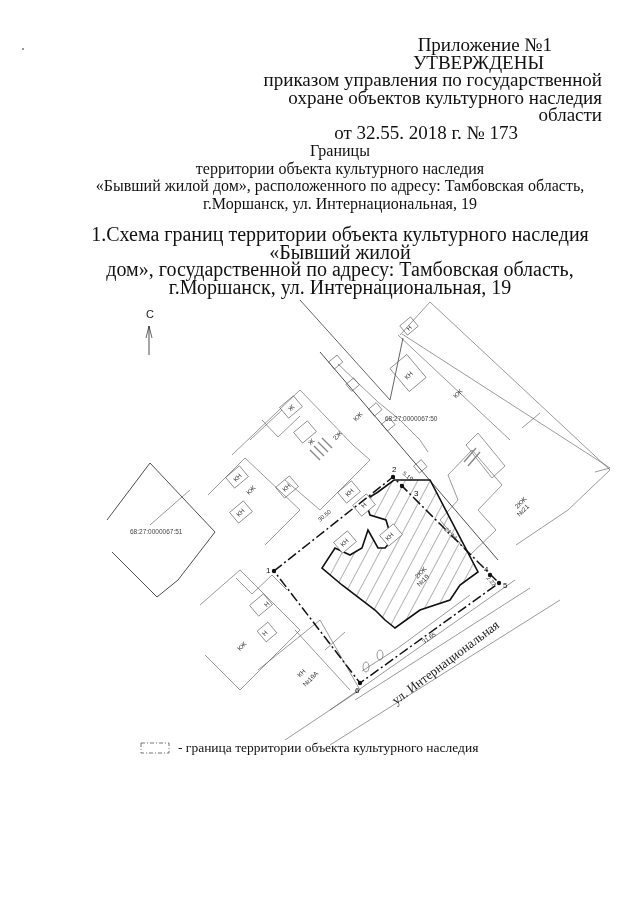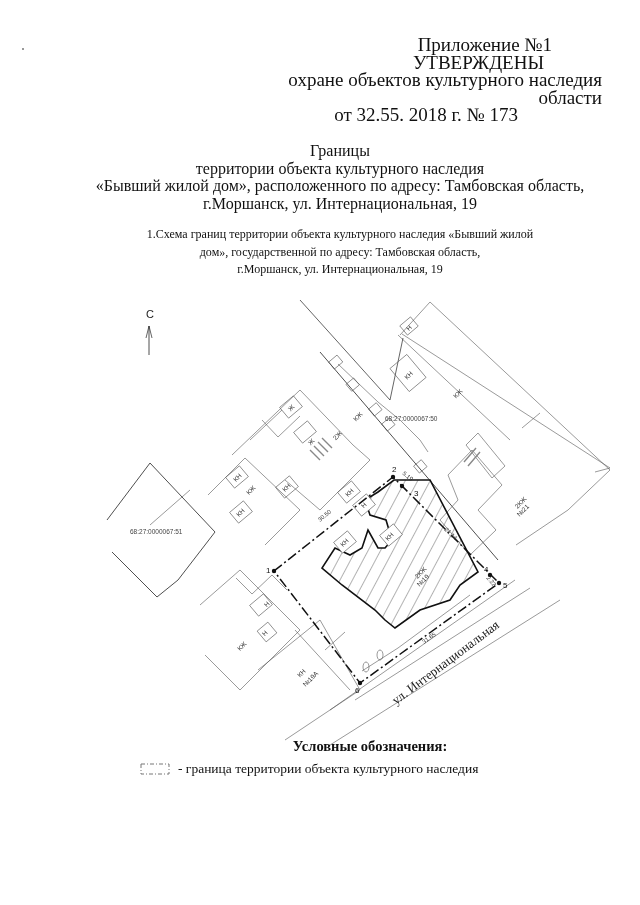--- a/index.html
+++ b/index.html
@@ -3,37 +3,38 @@
   <meta charset="utf-8">
   <style>
     html, body { margin: 0; padding: 0; background: #ffffff; }
     body { width: 640px; height: 905px; position: relative; overflow: hidden;
            font-family: "Liberation Serif", "DejaVu Serif", serif; color: #111; }
     .approval { position: absolute; right: 38px; top: 36px; width: 360px; text-align: right; font-size: 19px; line-height: 17.5px; }
     .approval .l1 { padding-right: 50px; }
     .approval .l2 { padding-right: 58px; }
     .approval .l5 { padding-right: 84px; }
     .title { position: absolute; left: 60px; width: 560px; top: 142px; text-align: center; font-size: 16px; line-height: 17.5px; }
-    .scheme { position: absolute; left: 60px; width: 560px; top: 226px; text-align: center; font-size: 12px; line-height: 17.5px; }
+    .scheme { position: absolute; left: 60px; width: 560px; top: 226px; text-align: center; font-size: 20px; line-height: 17.5px; }
     .map { position: absolute; left: 0; top: 290px; width: 640px; height: 460px; }
     .map text { font-family: "Liberation Sans", "DejaVu Sans", sans-serif; }
     .legend { position: absolute; left: 140px; top: 738px; width: 440px; }
     .legend-title { text-align: center; font-weight: bold; font-size: 14.5px; margin-left: 20px; margin-bottom: 4px; }
     .legend-row { display: flex; align-items: center; height: 19px; font-size: 13.5px; }
     .legend-row svg { width: 30px; height: 14px; margin-right: 8px; flex: none; }
     .dot { position: absolute; left: 22px; top: 48px; width: 2px; height: 2px; background: #999; }
   </style>
 </head>
 <body>
 
 <div class="dot"></div>
 
 <div class="approval">
   <div class="l1">Приложение №1</div>
   <div class="l2">УТВЕРЖДЕНЫ</div>
+  <div>приказом  управления  по государственной</div>
   <div>охране  объектов культурного   наследия   области</div>
   <div class="l5">от 32.55. 2018 г. № 173</div>
 </div>
 
 <div class="title">
   <div>Границы</div>
   <div>территории объекта культурного наследия</div>
   <div>«Бывший жилой дом», расположенного по адресу: Тамбовская область,</div>
   <div>г.Моршанск, ул. Интернациональная, 19</div>
 </div>
@@ -178,20 +179,19 @@
     <text x="512" y="508" transform="rotate(-45 516 502)">2КЖ</text>
     <text x="514" y="516" transform="rotate(-45 518 510)">№21</text>
     <text x="296" y="676" transform="rotate(-45 300 672)">КН</text>
     <text x="300" y="686" transform="rotate(-45 304 680)">№19А</text>
   </g>
 
   <text x="396" y="705" font-size="13" fill="#222" transform="rotate(-37 396 705)" style="font-family:'Liberation Serif',serif">ул. Интернациональная</text>
 </svg>
 
 <div class="legend">
-  <div class="legend-title">Условные обозначения:</div>
   <div class="legend-row">
     <svg viewBox="0 0 30 14">
       <rect x="1" y="2" width="28" height="10" fill="none" stroke="#777" stroke-width="1" stroke-dasharray="4,2,1,2"></rect>
     </svg>
     <span>- граница территории объекта культурного наследия</span>
   </div>
 </div>
 
 </body></html>

